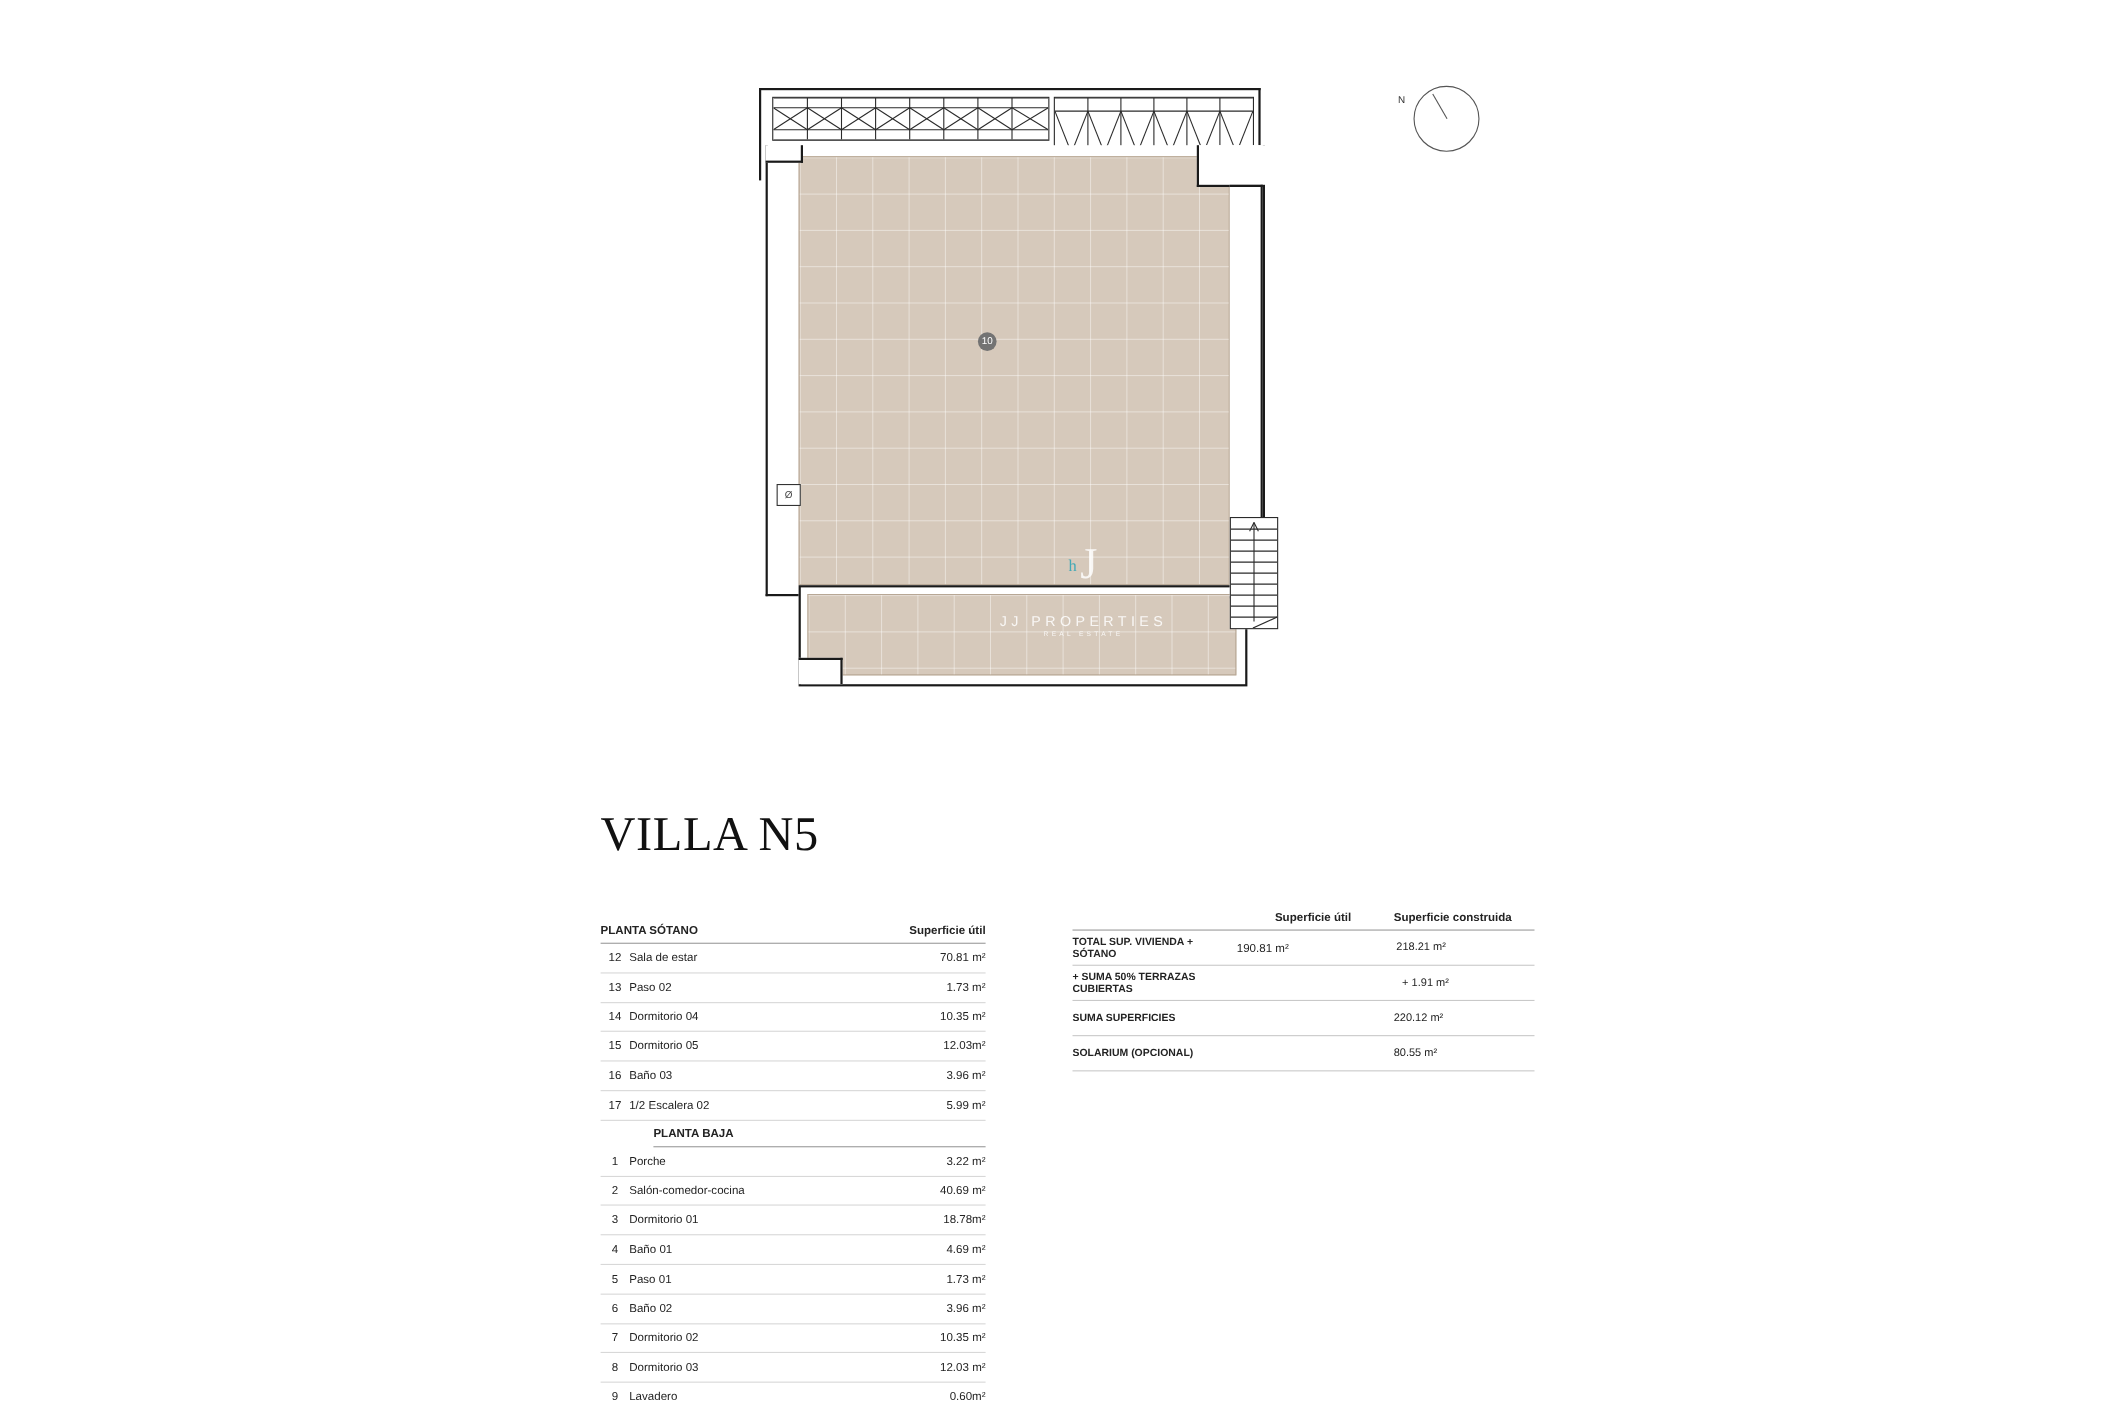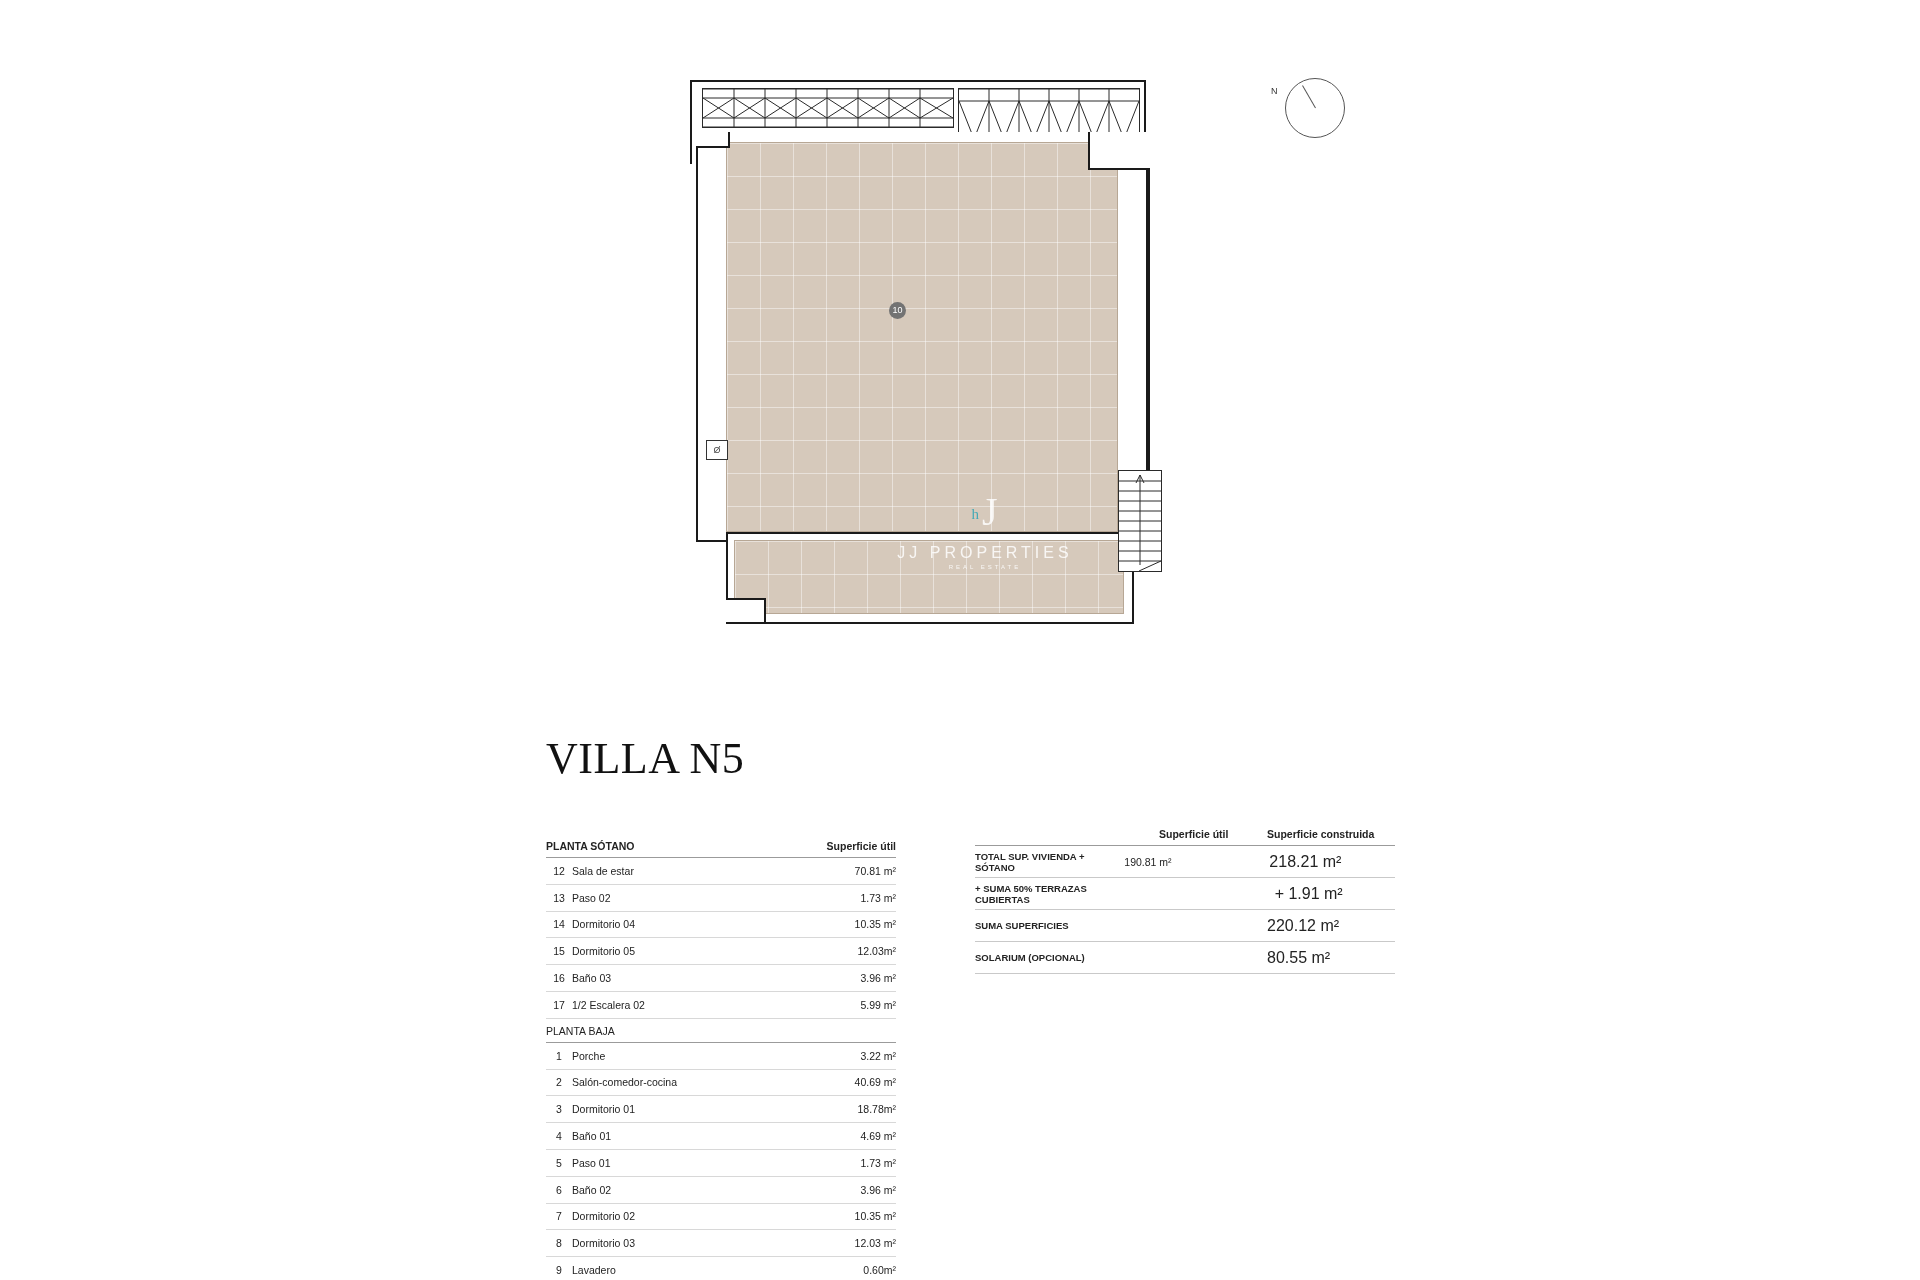--- a/index.html
+++ b/index.html
@@ -147,23 +147,23 @@
     letter-spacing: 1px;
   }
   #watermark .wm-mark .small-h {
     display: inline-block;
     font-size: 15px;
     color: #2aa3b5;
     vertical-align: 6px;
     margin-right: 2px;
   }
   #watermark .wm-name {
-    font-size: 16px;
+    font-size: 13px;
     letter-spacing: 4px;
-    margin-top: 8px;
+    margin-top: 20px;
   }
   #watermark .wm-sub {
     font-size: 6px;
     letter-spacing: 3px;
     margin-top: 2px;
   }
 
   
   #title-block {
     position: absolute;
@@ -192,24 +192,25 @@
   #left-table .head {
     display: flex;
     justify-content: space-between;
     font-weight: bold;
     font-size: 10.5px;
     padding-bottom: 5px;
     border-bottom: 1px solid #9b9b9b;
     text-align: right;
   }
   #left-table .section-title {
-    font-weight: normal;
+    font-weight: bold;
     font-size: 10.5px;
     padding: 6px 0 5px 0;
     border-bottom: 1px solid #9b9b9b;
+    margin-left: 48px;
   }
   .row {
     display: flex;
     align-items: center;
     height: 25.8px;
     border-bottom: 1px solid #d8d8d8;
   }
   .row .num {
     width: 26px;
     flex: none;
@@ -246,21 +247,21 @@
   .rrow {
     display: flex;
     align-items: center;
     height: 31px;
     border-bottom: 1px solid #c9c9c9;
     font-weight: bold;
     font-size: 9.5px;
   }
   .rrow .lbl { flex: 1 1 auto; }
   .rrow .v1 { width: 108px; font-weight: normal; font-size: 10.5px; }
-  .rrow .v2 { width: 128px; font-weight: normal; font-size: 16px; margin-left: 39px; }
+  .rrow .v2 { width: 128px; font-weight: normal; font-size: 10px; margin-left: 39px; }
 </style>
 </head>
 <body>
 
 <div id="plan-area">
 
   <div class="roof-outer" style="left:0px; top:10px; width:452px; height:82px; border-bottom:none;"></div>
 
   <div class="pergola" style="left:12px; top:18px; width:250px; height:38px;">
     <svg class="bars" viewBox="0 0 250 38" preserveAspectRatio="none">

